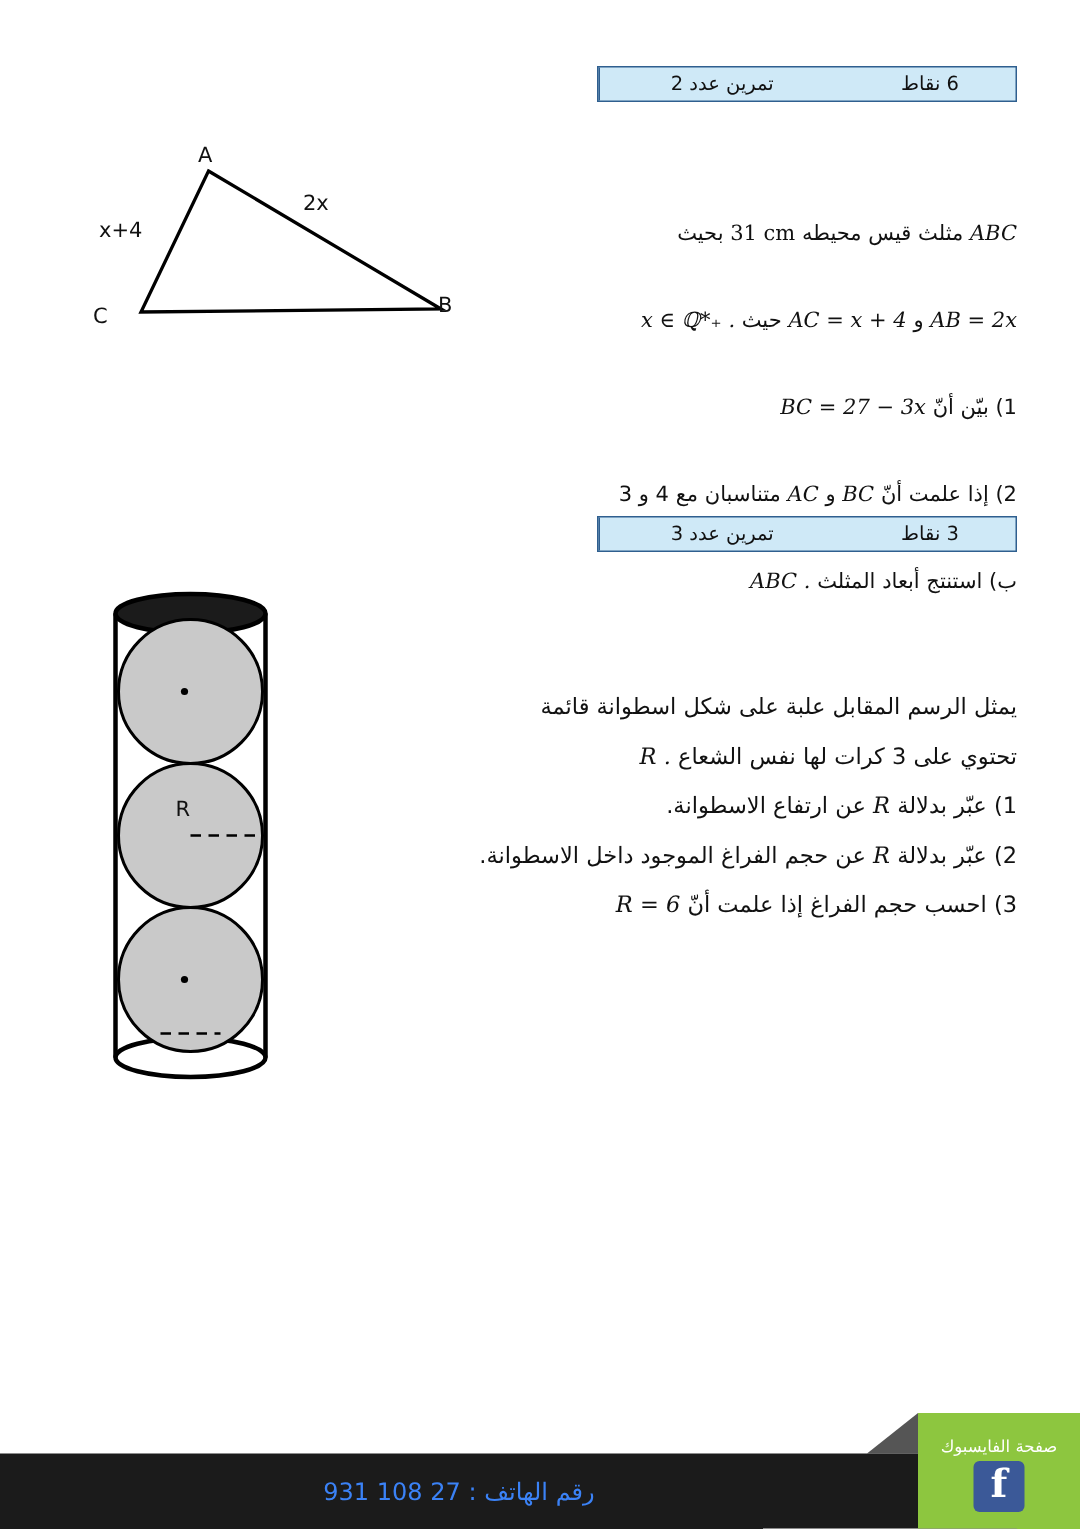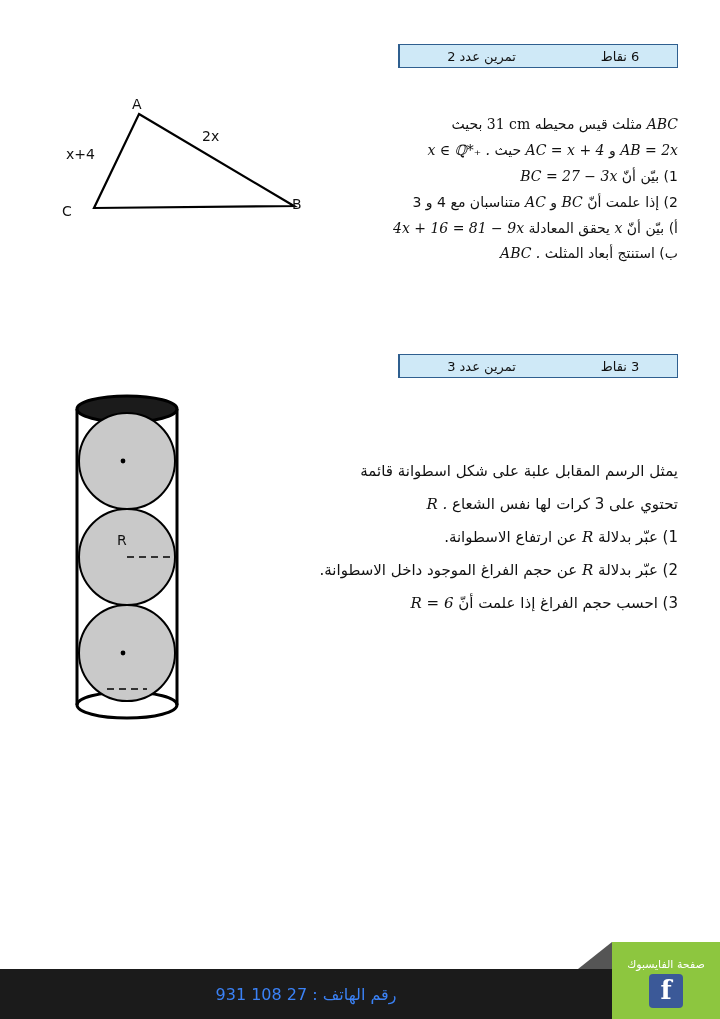--- a/index.html
+++ b/index.html
@@ -42,21 +42,21 @@
   }
   .ex-header .cell.title {
     width: 164px;
     border-left: 1px solid #2f5f8f;
   }
   .ex-header .cell.points {
     width: 114px;
   }
 
   #ex2-header { right: 42px; top: 44px; }
-  #ex3-header { right: 42px; top: 354px; }
+  #ex3-header { right: 42px; top: 344px; }
 
   
   .statement {
     position: absolute;
     direction: rtl;
     text-align: right;
     color: #111111;
     line-height: 1.85;
     font-size: 14.5px;
   }
@@ -70,20 +70,21 @@
     top: 455px;
     width: 440px;
     font-size: 15px;
     line-height: 2.2;
   }
   .statement .ln {
     white-space: nowrap;
   }
   #ex2-body .ln {
     font-size: 14px;
+    margin-top: 32px;
   }
   .mth {
     font-family: "DejaVu Serif", serif;
     font-style: italic;
     direction: ltr;
     unicode-bidi: isolate;
   }
   .mth-up {
     font-family: "DejaVu Serif", serif;
     font-style: normal;
@@ -237,26 +238,20 @@
       <span class="mth">BC = 27 − 3x</span>
     </div>
     <div class="ln">
       <span>2)  إذا علمت أنّ</span>
       <span class="mth">BC</span>
       <span>و</span>
       <span class="mth">AC</span>
       <span>متناسبان مع 4 و 3</span>
     </div>
     <div class="ln">
-      <span>أ) بيّن أنّ</span>
-      <span class="mth">x</span>
-      <span>يحقق المعادلة</span>
-      <span class="mth">4x + 16 = 81 − 9x</span>
-    </div>
-    <div class="ln">
       <span>ب) استنتج أبعاد المثلث</span>
       <span class="mth">ABC .</span>
     </div>
   </div>
 
   <div class="ex-header" id="ex3-header">
     <div class="cell title">تمرين عدد 3</div>
     <div class="cell points">3 نقاط</div>
   </div>
 

